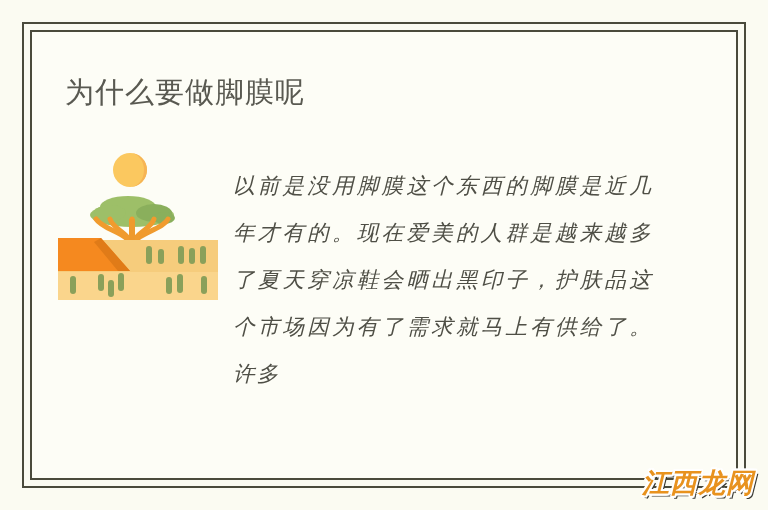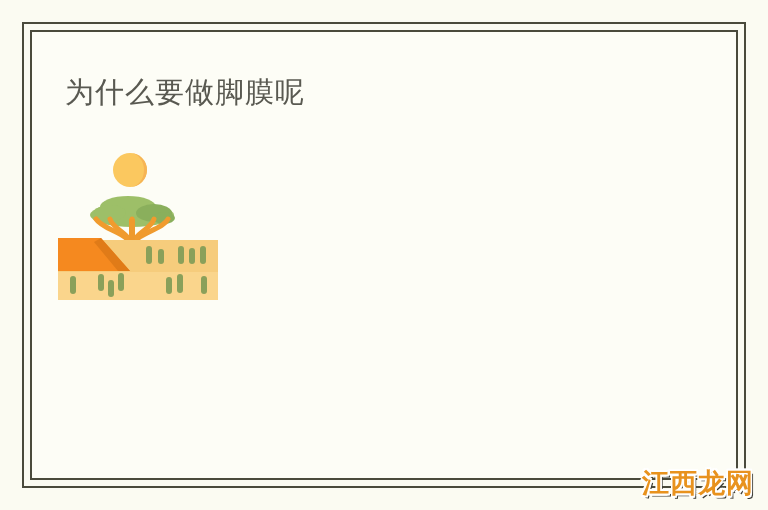--- a/index.html
+++ b/index.html
@@ -112,20 +112,21 @@
        1.6px -1.6px 0 #FFFFFF,
       -1.6px  1.6px 0 #FFFFFF,
        1.6px  1.6px 0 #FFFFFF,
       -1.6px  0    0 #FFFFFF,
        1.6px  0    0 #FFFFFF,
        0     -1.6px 0 #FFFFFF,
        0      1.6px 0 #FFFFFF,
        2.6px  2.6px 0 #3A3A34;
     white-space: nowrap;
     z-index: 20;
+    font-style: italic;
   }
 </style>
 </head>
 <body>
 
 <div class="page">
 
   <div class="frame-outer"></div>
   <div class="frame-inner"></div>
 
@@ -181,18 +182,19 @@
           <rect x="40" y="129" width="6" height="17" rx="3"></rect>
           <rect x="50" y="135" width="6" height="17" rx="3"></rect>
           <rect x="60" y="128" width="6" height="18" rx="3"></rect>
           <rect x="108" y="132" width="6" height="17" rx="3"></rect>
           <rect x="119" y="129" width="6" height="19" rx="3"></rect>
           <rect x="143" y="131" width="6" height="18" rx="3"></rect>
         </g>
       </svg>
     </div>
 
+    <p class="body-text">以前是没用脚膜这个东西的脚膜是近几年才有的。现在爱美的人群是越来越多了夏天穿凉鞋会晒出黑印子，护肤品这个市场因为有了需求就马上有供给了。许多</p>
 
   </div>
 
   <div class="watermark">江西龙网</div>
 
 </div>
 
 </body></html>

